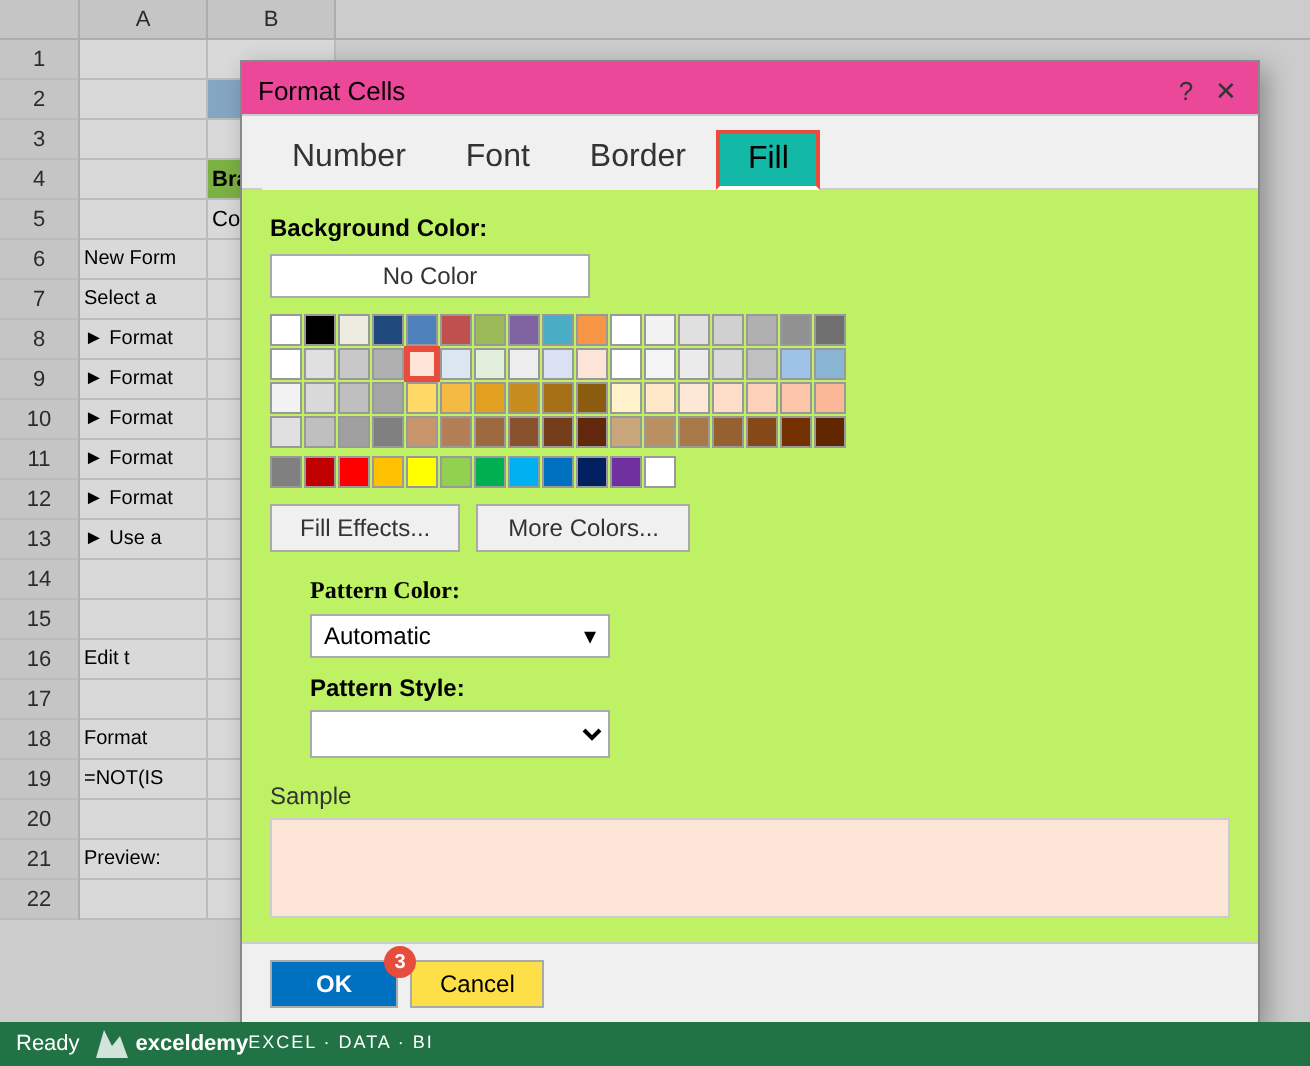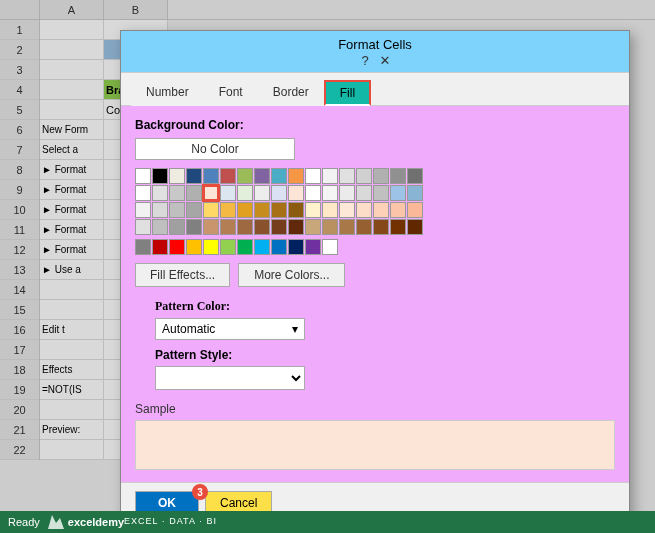--- a/index.html
+++ b/index.html
@@ -95,27 +95,26 @@
       position: absolute;
       top: 30px;
       left: 120px;
       width: 510px;
       background: #f0f0f0;
       border: 1px solid #888;
       box-shadow: 4px 4px 12px rgba(0,0,0,0.3);
     }
 
     .dialog-titlebar {
-      background: #7dd3fc;
+      background: #ec4899;
       padding: 6px 8px 4px;
       display: flex;
       align-items: center;
       justify-content: space-between;
       border-bottom: 1px solid #ccc;
-      flex-direction: column;
     }
     .dialog-title {
       font-size: 13px;
       font-weight: normal;
       color: #000;
     }
     .dialog-controls {
       display: flex;
       gap: 4px;
     }
@@ -135,42 +134,42 @@
     
     .dialog-tabs {
       display: flex;
       background: #f0f0f0;
       padding: 6px 10px 0;
       gap: 0;
       border-bottom: 1px solid #ccc;
     }
     .tab {
       padding: 4px 14px;
-      font-size: 12px;
+      font-size: 16px;
       cursor: pointer;
       border: 1px solid transparent;
       background: #f0f0f0;
       color: #333;
       position: relative;
       bottom: -1px;
     }
     .tab.active {
       background: #14b8a6;
       border: 1px solid #ccc;
       border-bottom: 1px solid white;
       color: #000;
     }
     .tab.active.highlighted {
       border: 2px solid #e74c3c;
       border-bottom: 2px solid white;
     }
 
     .dialog-content {
       padding: 12px 14px;
-      background: #f0abfc;
+      background: #bef264;
     }
 
     
     .section-label {
       font-size: 12px;
       font-weight: bold;
       margin-bottom: 6px;
       color: #000;
     }
 
@@ -439,21 +438,21 @@
         </div>
       <div class="sheet-row">
           <div class="cell" style="font-size:10px">Edit t</div>
           <div class="cell"></div>
         </div>
       <div class="sheet-row">
           <div class="cell"></div>
           <div class="cell"></div>
         </div>
       <div class="sheet-row">
-          <div class="cell" style="font-size:10px">Effects</div>
+          <div class="cell" style="font-size:10px">Format</div>
           <div class="cell"></div>
         </div>
       <div class="sheet-row">
           <div class="cell" style="font-size:10px">=NOT(IS</div>
           <div class="cell"></div>
         </div>
       <div class="sheet-row">
           <div class="cell"></div>
           <div class="cell"></div>
         </div>

